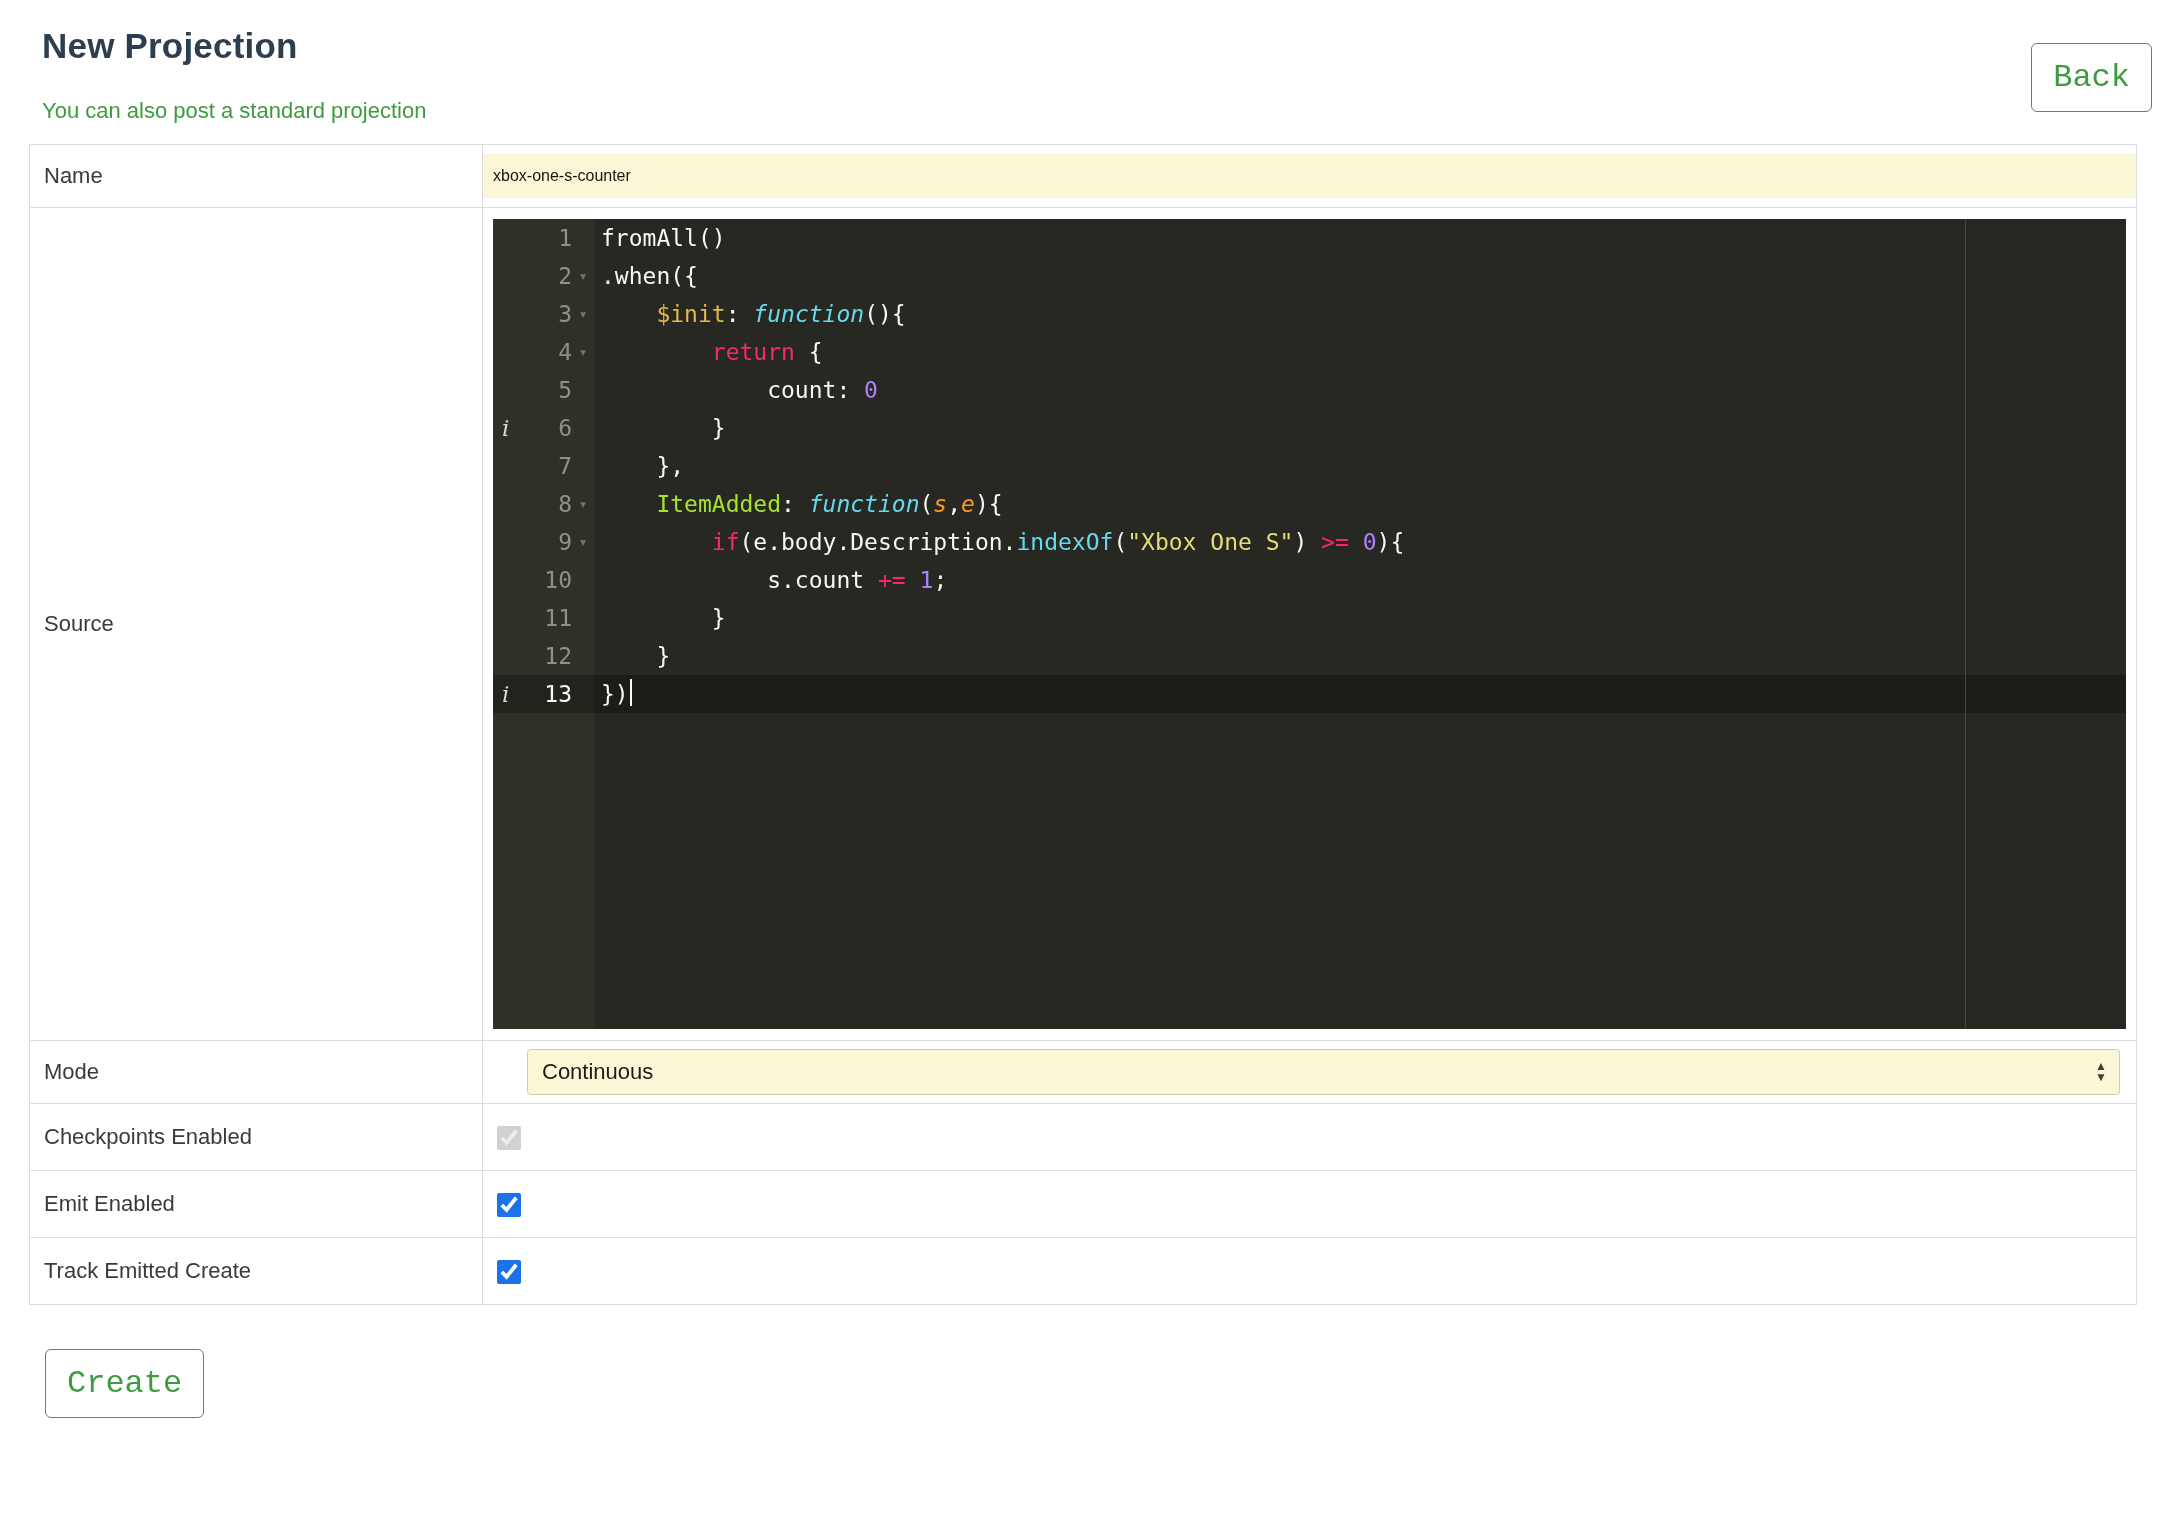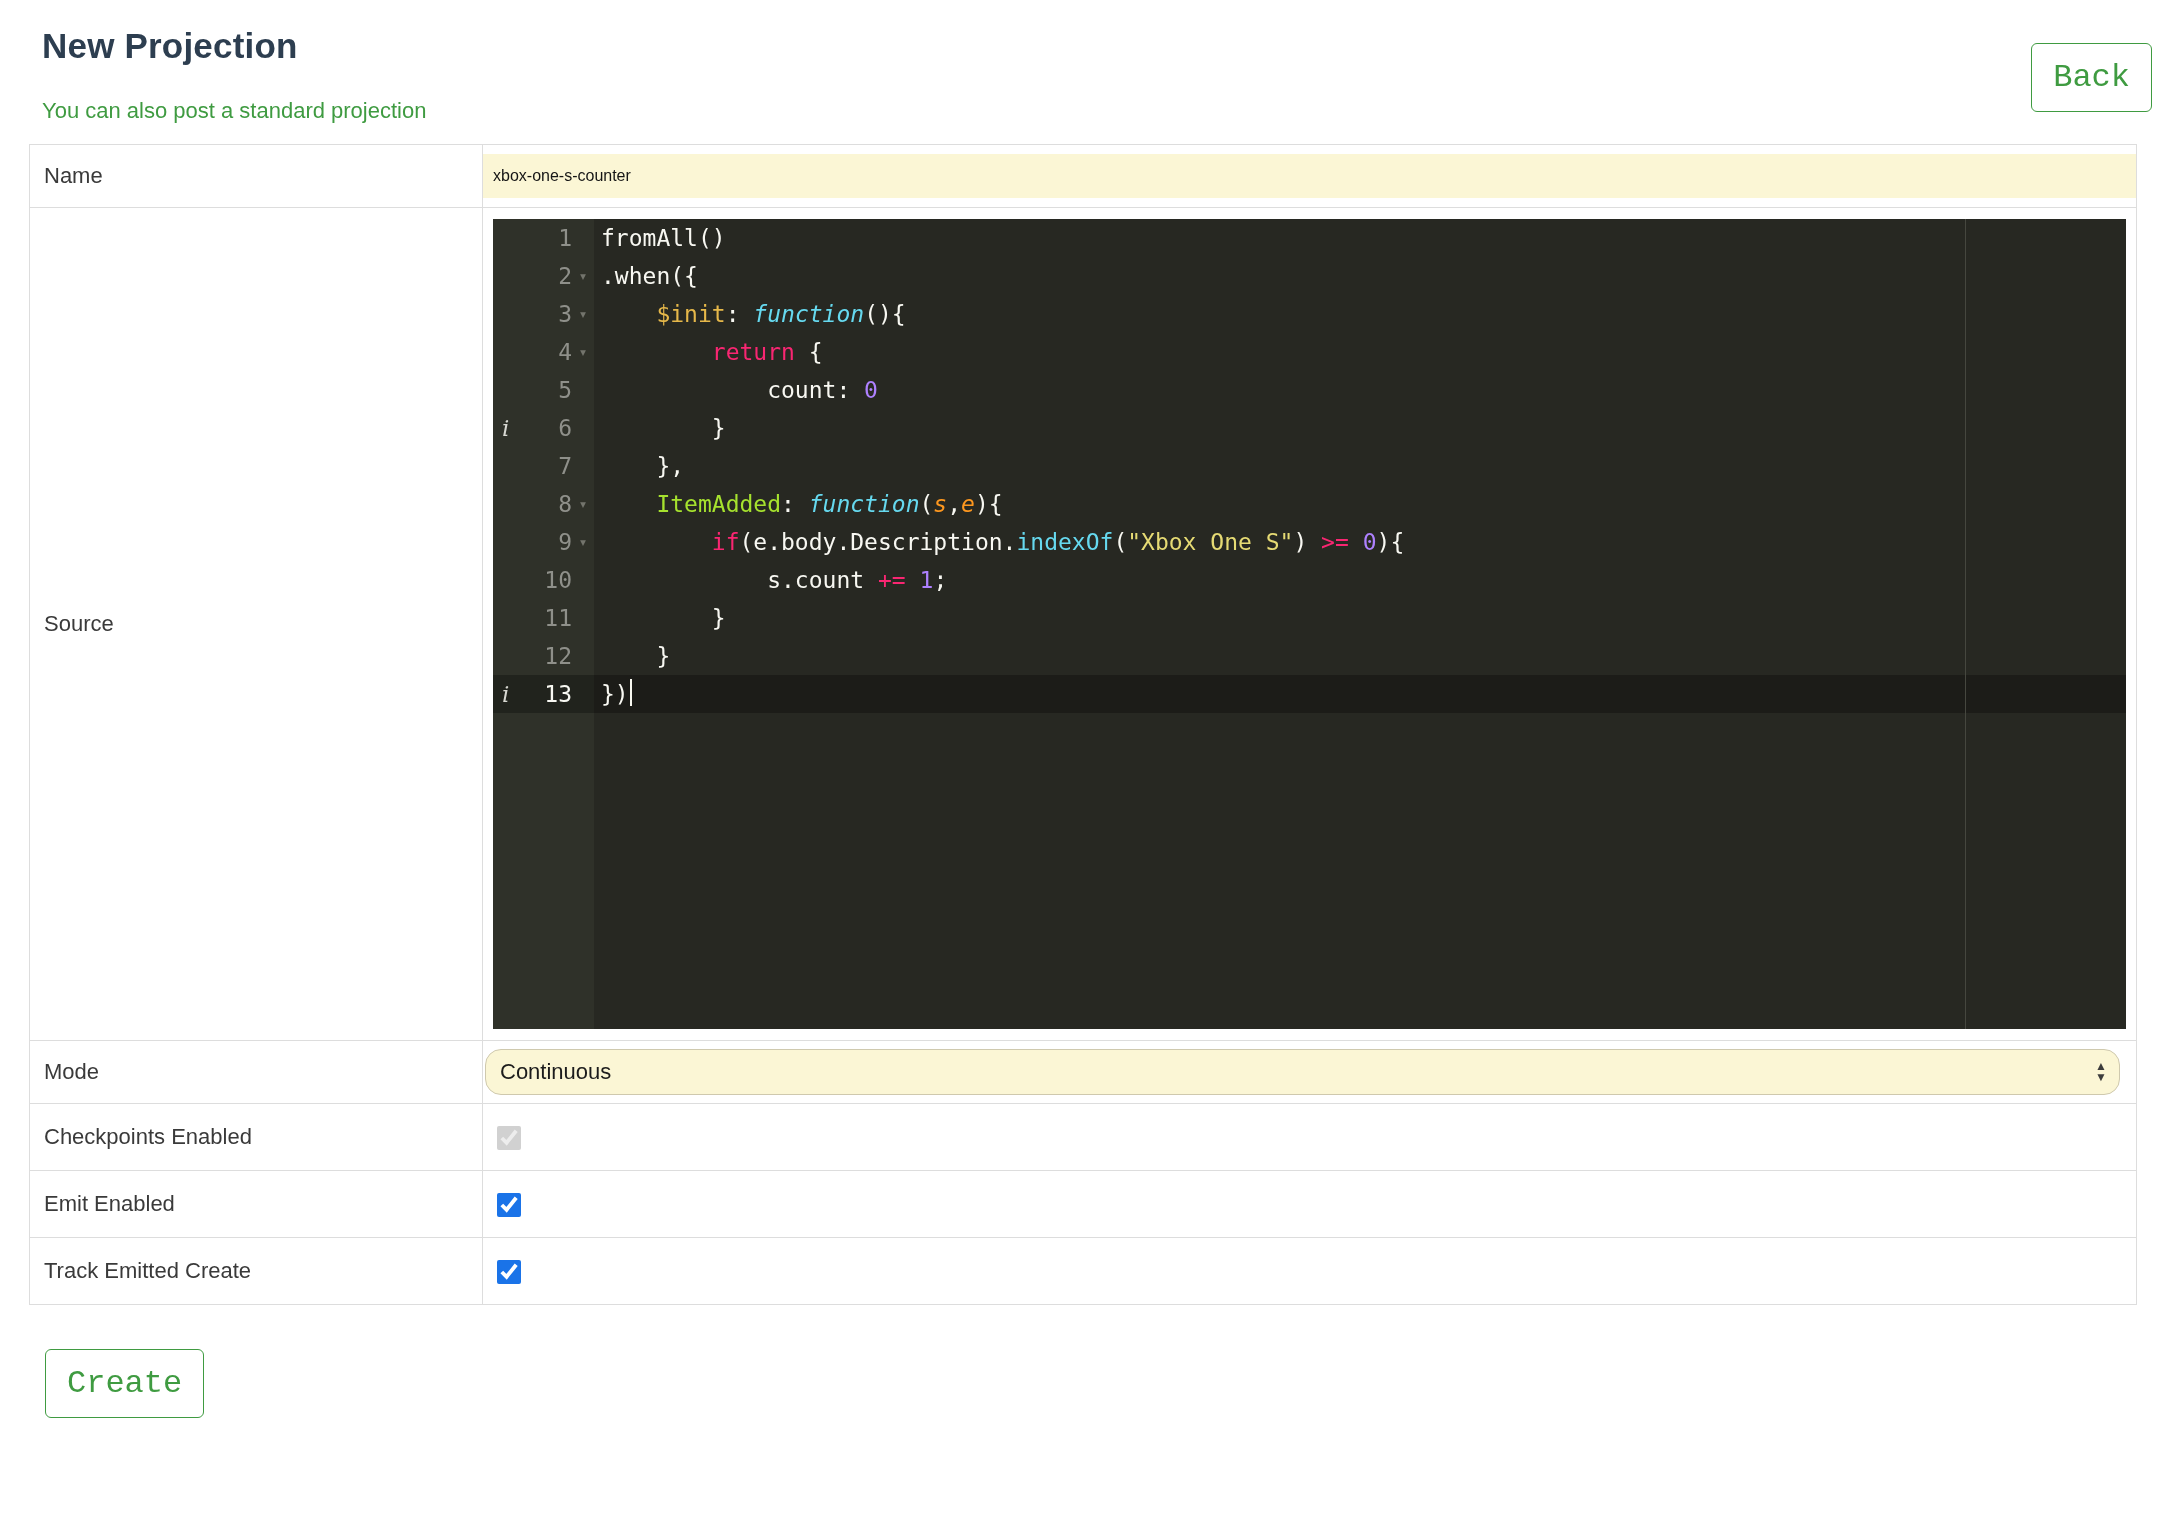--- a/index.html
+++ b/index.html
@@ -137,23 +137,24 @@
   }
   
   td.mode-cell { padding: 8px 16px 8px 2px; }
   .mode-select {
     display: flex;
     align-items: center;
     height: 46px;
     box-sizing: border-box;
     background: var(--input-bg, #fbf6d5);
     border: 1px solid #cfc9ae;
-    border-radius: 16px;
+    border-radius: 4px;
     padding: 0 12px 0 14px;
     cursor: default;
+    margin-left: 42px;
   }
   .mode-select .sel-text { flex: 1; font-size: 22px; color: #1c1c1c; }
   .sel-arrows {
     display: flex;
     flex-direction: column;
     align-items: center;
     font-size: 12px;
     line-height: 11px;
     color: #3c3c3c;
   }

